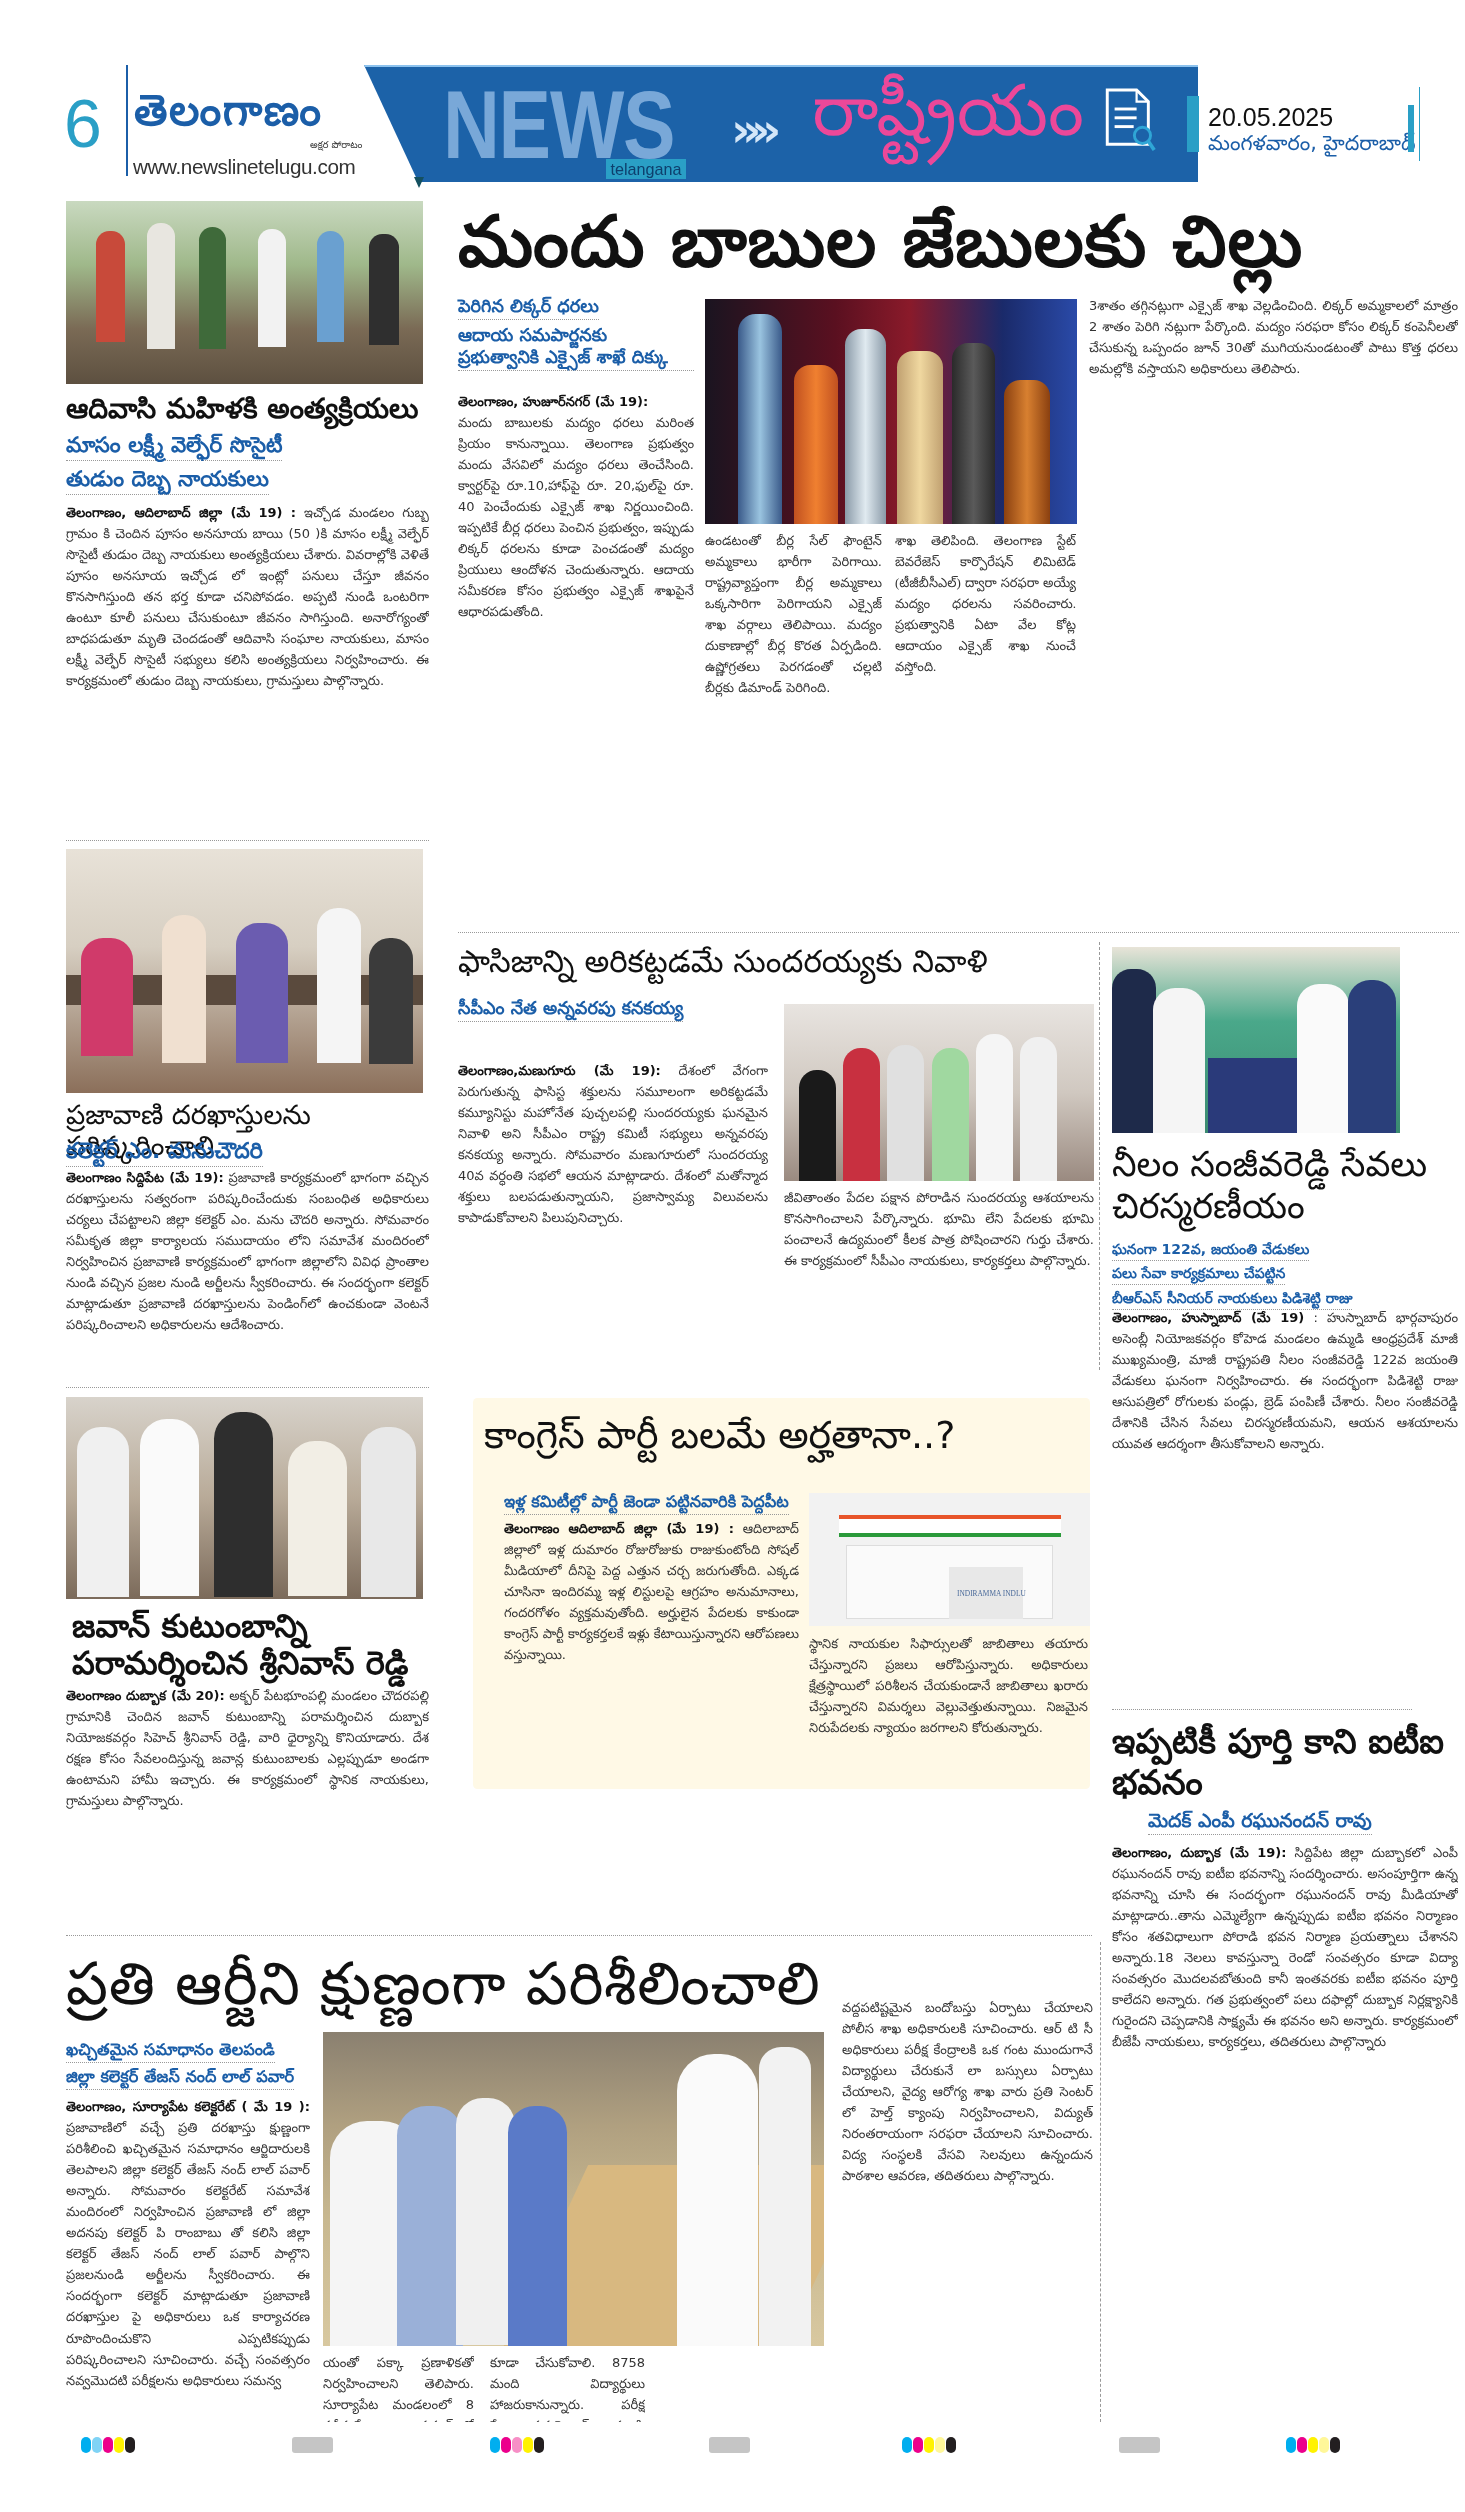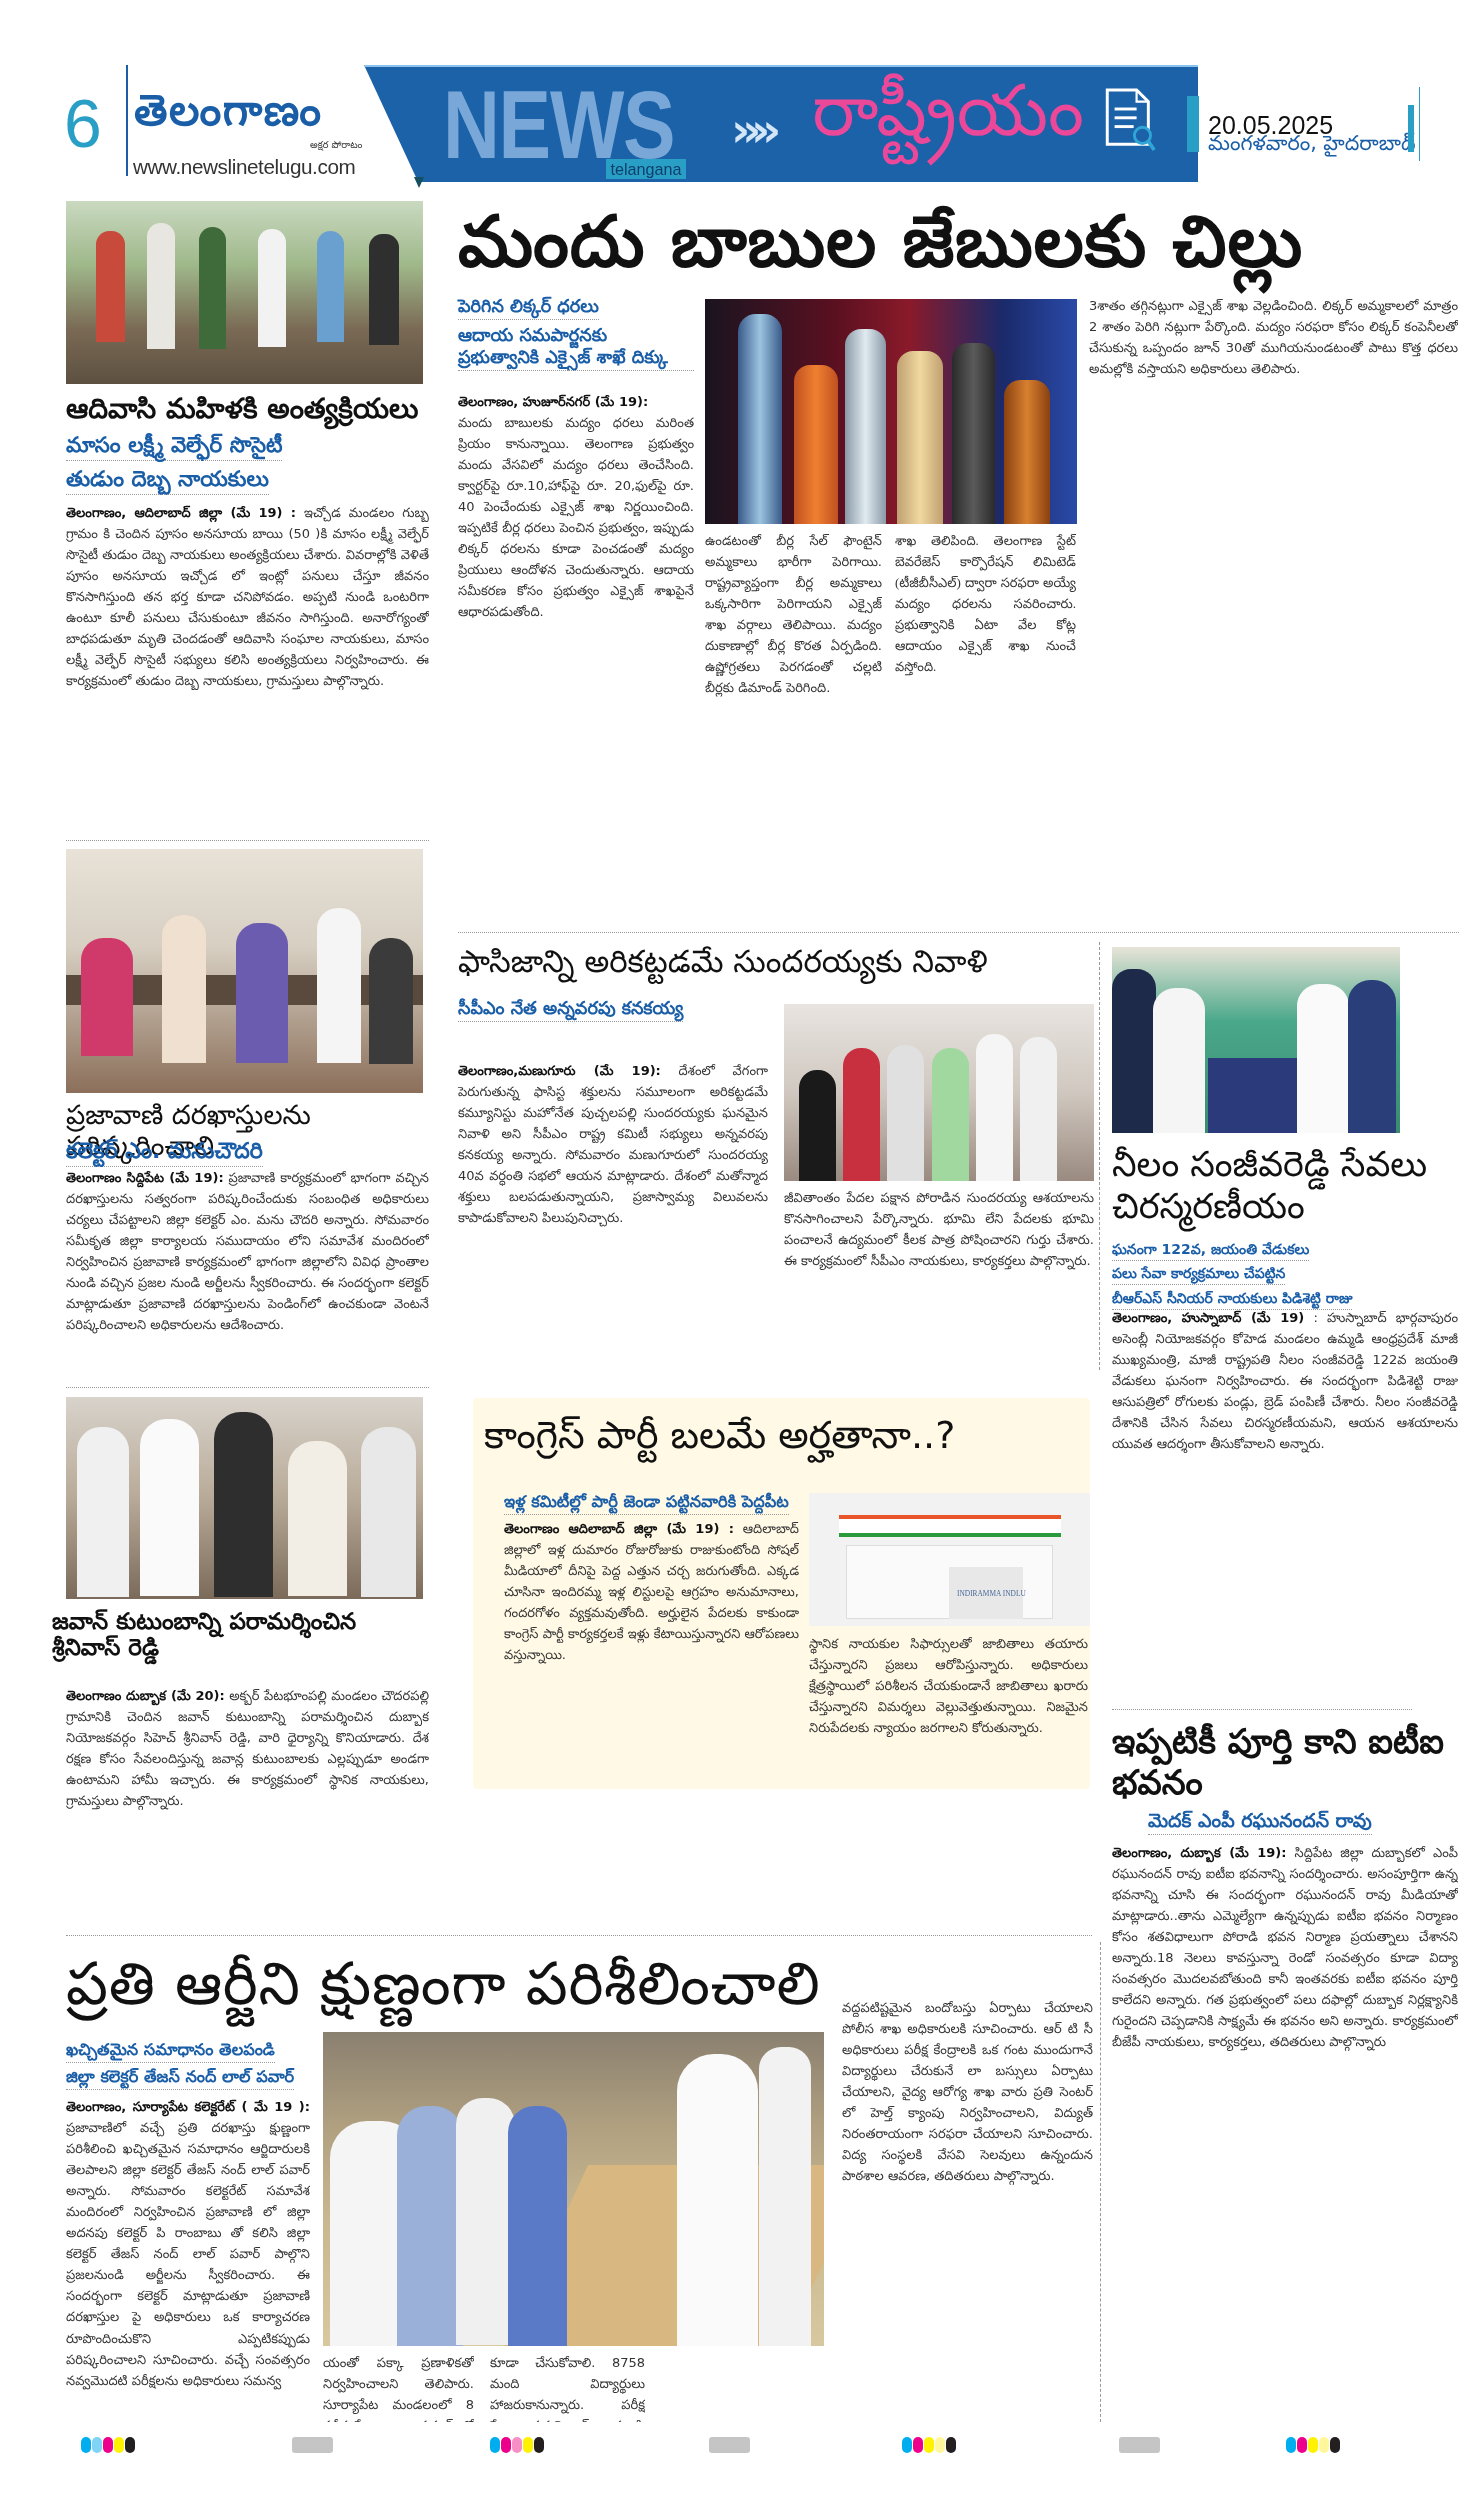--- a/index.html
+++ b/index.html
@@ -15,21 +15,21 @@
   .logo-tag { left: 310px; top: 139px; font-size: 9.6px; color: #333; }
   .url { left: 133px; top: 155px; font-size: 20.7px; color: #333; font-family: "Liberation Sans", sans-serif; letter-spacing: -0.4px; }
   .banner { left: 364px; top: 65px; width: 834px; height: 117px; background: #1c62a8; clip-path: polygon(0 0,100% 0,100% 100%,8% 100%,6.5% 100%); border-top: 2.2px solid #8cc2ee; }
   .banner-tip { left: 414px; top: 177px; width: 0; height: 0; border-left: 5.9px solid transparent; border-right: 5.9px solid transparent; border-top: 11.8px solid #145060; }
   .news-word { left: 443px; top: 77px; font-size: 96px; font-weight: bold; color: #79a8d8; font-family: "Liberation Sans", sans-serif; letter-spacing: -1.5px; line-height: 1; transform: scaleX(0.82); transform-origin: left; }
   .telangana-tag { left: 606px; top: 159px; background: #2a9fc6; color: #0e3f6d; font-size: 16.2px; padding: 0.7px 4.4px; font-family: "Liberation Sans", sans-serif; }
   .chevrons { left: 731px; top: 102px; font-size: 47px; color: #d3e6f8; font-weight: bold; letter-spacing: -10.3px; }
   .section-title { left: 812px; top: 72px; font-size: 71px; color: #ec4899; line-height: 1.1; }
   .doc-icon { left: 1104px; top: 87px; width: 52px; height: 66px; }
   .banner-edge { left: 1187px; top: 96px; width: 11.8px; height: 56px; background: #2a9fc6; }
-  .date { left: 1208px; top: 103px; font-size: 25px; color: #111; font-family: "Liberation Sans", sans-serif; margin-top: 8px; }
+  .date { left: 1208px; top: 103px; font-size: 25px; color: #111; font-family: "Liberation Sans", sans-serif; }
   .dayplace { left: 1208px; top: 131px; font-size: 20.7px; color: #1b5ea8; }
   .date-bar { left: 1408px; top: 105px; width: 5.9px; height: 47px; background: #2a9fc6; }
   .date-rule { left: 1419px; top: 87px; width: 0.7px; height: 74px; background: #2a9fc6; }
 
   
   .photo { position: absolute; overflow: hidden; }
   .h1 { font-weight: bold; color: #111; line-height: 1.15; }
   .sub { color: #1b5ea8; font-weight: bold; border-bottom: 1.5px dotted #999; display: inline-block; line-height: 1.25; padding-bottom: 1.5px; margin-bottom: 4.4px; }
   .body { font-size: 13px; line-height: 1.62; color: #333; text-align: justify; }
   .dateline { font-weight: bold; color: #111; }
@@ -112,21 +112,21 @@
 
 <div class="h-rule" style="left:66px;top:1387px;width:363px;"></div>
 
 <div class="photo" style="left:66px;top:1397px;width:357px;height:202px;background:linear-gradient(180deg,#d8d3cb 0%,#b8aa98 50%,#7b6a5a 100%);">
   <div style="position:absolute;left:11px;top:29.5px;width:52px;height:170px;background:#f0f0f0;border-radius:23.6px 23.6px 0 0;"></div>
   <div style="position:absolute;left:74px;top:22px;width:59px;height:177px;background:#fafafa;border-radius:26.6px 26.6px 0 0;"></div>
   <div style="position:absolute;left:148px;top:14.8px;width:59px;height:185px;background:#2e2e2e;border-radius:26.6px 26.6px 0 0;"></div>
   <div style="position:absolute;left:222px;top:44px;width:59px;height:155px;background:#f2eee5;border-radius:26.6px 26.6px 0 0;"></div>
   <div style="position:absolute;left:295px;top:29.5px;width:55px;height:170px;background:#e8e8e8;border-radius:25px 25px 0 0;"></div>
 </div>
-<div class="abs h1" style="left:52px;top:1608px;width:369px;font-size:23px;">జవాన్ కుటుంబాన్ని పరామర్శించిన శ్రీనివాస్ రెడ్డి</div>
+<div class="abs h1" style="left:72px;top:1608px;width:369px;font-size:32px;">జవాన్ కుటుంబాన్ని పరామర్శించిన శ్రీనివాస్ రెడ్డి</div>
 <div class="abs body" style="left:66px;top:1685px;width:363px;height:222px;overflow:hidden;">
   <span class="dateline">తెలంగాణం దుబ్బాక (మే 20):</span>
   <span>అక్బర్ పేటభూంపల్లి మండలం చౌదరపల్లి గ్రామానికి చెందిన జవాన్ కుటుంబాన్ని పరామర్శించిన దుబ్బాక నియోజకవర్గం సిహెచ్ శ్రీనివాస్ రెడ్డి, వారి ధైర్యాన్ని కొనియాడారు. దేశ రక్షణ కోసం సేవలందిస్తున్న జవాన్ల కుటుంబాలకు ఎల్లప్పుడూ అండగా ఉంటామని హామీ ఇచ్చారు. ఈ కార్యక్రమంలో స్థానిక నాయకులు, గ్రామస్తులు పాల్గొన్నారు.</span>
 </div>
 
 <div class="abs h1" style="left:458px;top:201px;width:1004px;font-size:71px;font-weight:900;letter-spacing:0.7px;">మందు బాబుల జేబులకు చిల్లు</div>
 <div class="abs" style="left:458px;top:295px;width:236px;">
   <div class="sub" style="font-size:17.7px;">పెరిగిన లిక్కర్ ధరలు</div><br>
   <div class="sub" style="font-size:17.7px;">ఆదాయ సమపార్జనకు ప్రభుత్వానికి ఎక్సైజ్ శాఖే దిక్కు</div>
 </div>

